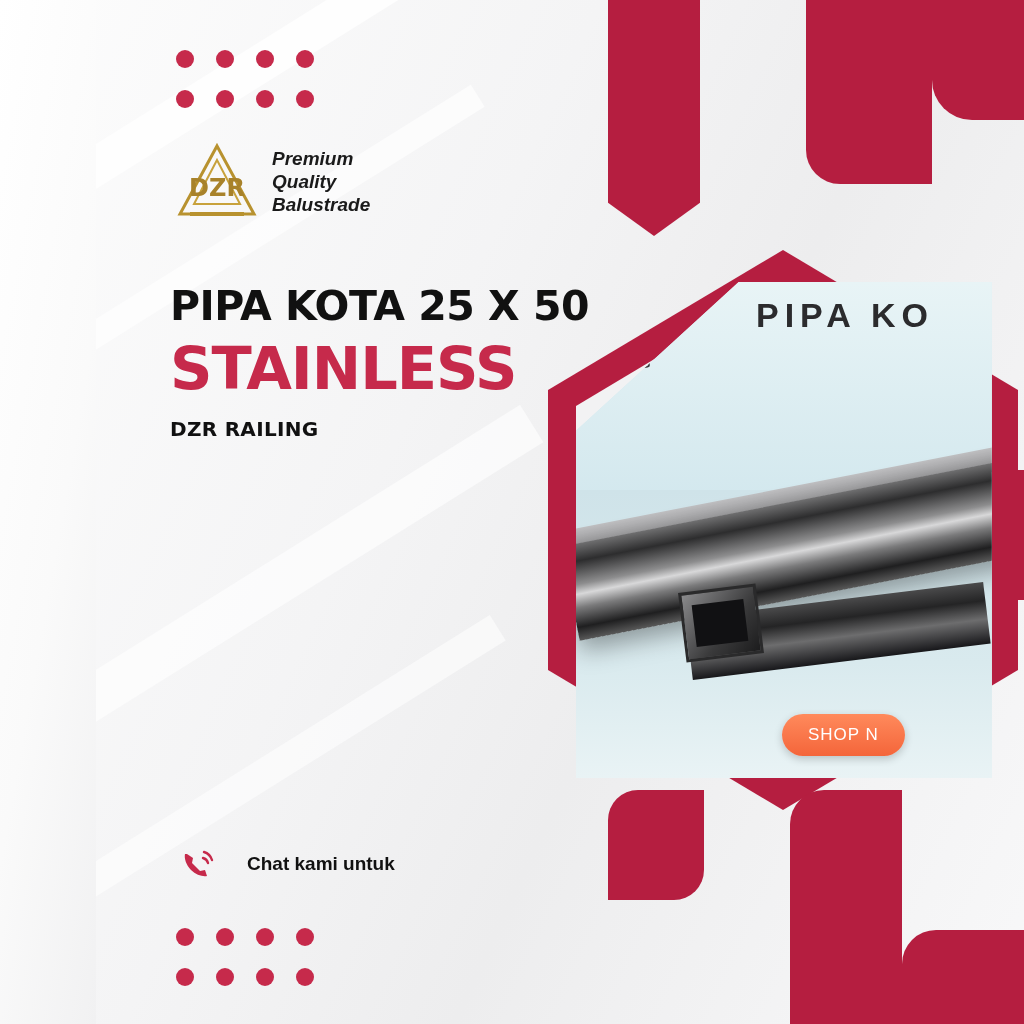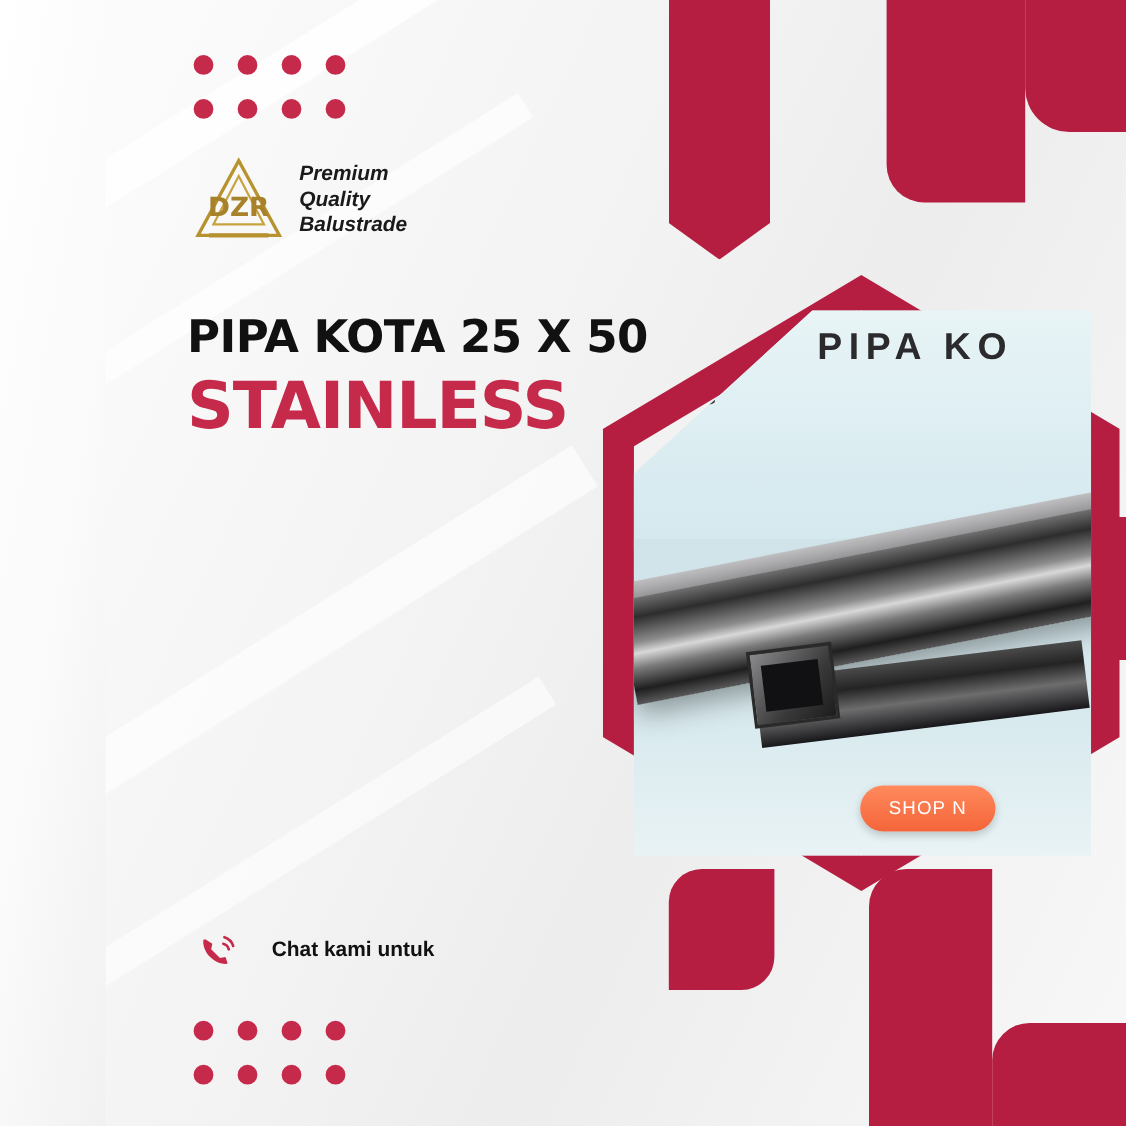--- a/index.html
+++ b/index.html
@@ -168,21 +168,21 @@
   }
   .pipe-cross-hole {
     position: absolute;
     left: 118px; top: 320px;
     width: 52px; height: 42px;
     transform: rotate(-7deg);
     background: #111113;
   }
   .photo-text-big {
     position: absolute;
-    left: 167px; top: 14px;
+    left: 180px; top: 14px;
     font-size: 34px;
     letter-spacing: 6px;
     font-weight: 700;
     color: #2b2b2d;
   }
   .photo-text-small {
     position: absolute;
     left: 44px; top: 72px;
     font-size: 15px;
     letter-spacing: 2px;
@@ -367,20 +367,21 @@
     <div class="logo-text">
       <div>Premium</div>
       <div>Quality</div>
       <div>Balustrade</div>
     </div>
   </div>
 
   <div class="headline-wrap">
     <div class="h-line1">PIPA KOTA 25 X 50</div>
     <div class="h-line2">STAINLESS</div>
+    <div class="h-line3">DZR RAILING</div>
   </div>
 
 
   <div class="chat-wrap">
     <span class="chat-icon">
       <svg viewBox="0 0 44 44" width="44" height="44" aria-hidden="true">
         <path d="M9 12c-1 4 1 11 6 16s12 7 16 6l-2-6-5 1-8-8 1-5-6-4z" fill="#c62a4b"></path>
         <path d="M28 10a12 12 0 0 1 8 8" fill="none" stroke="#c62a4b" stroke-width="2.4" stroke-linecap="round"></path>
         <path d="M27 16a7 7 0 0 1 5 5" fill="none" stroke="#c62a4b" stroke-width="2.4" stroke-linecap="round"></path>
       </svg>

